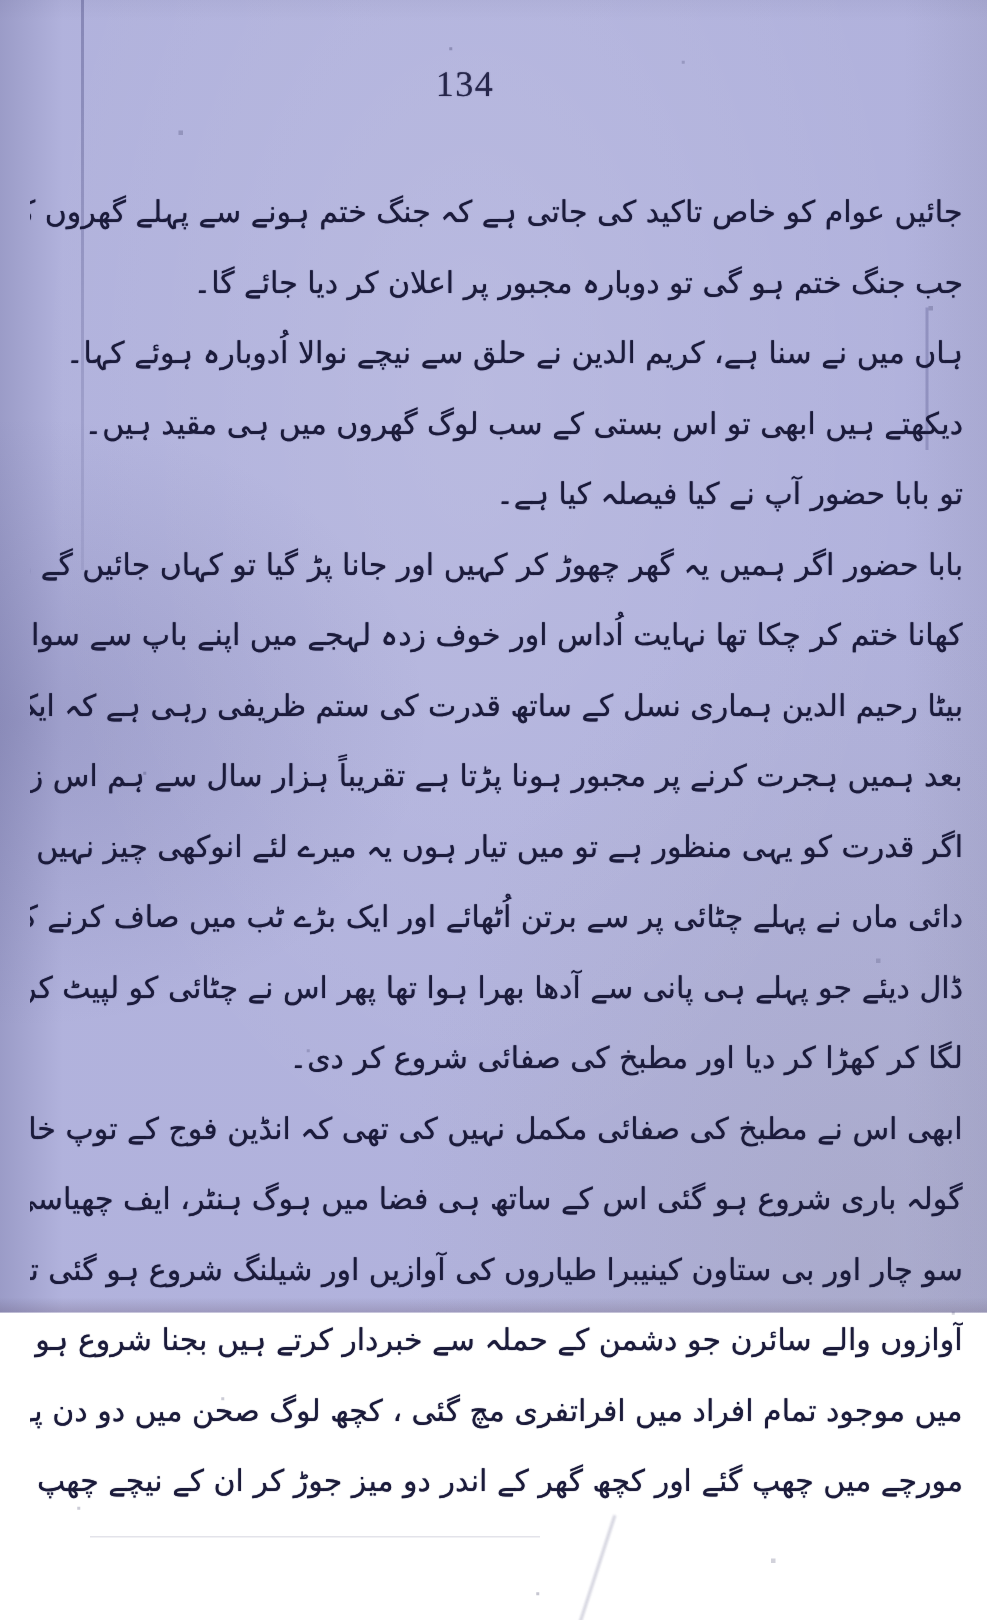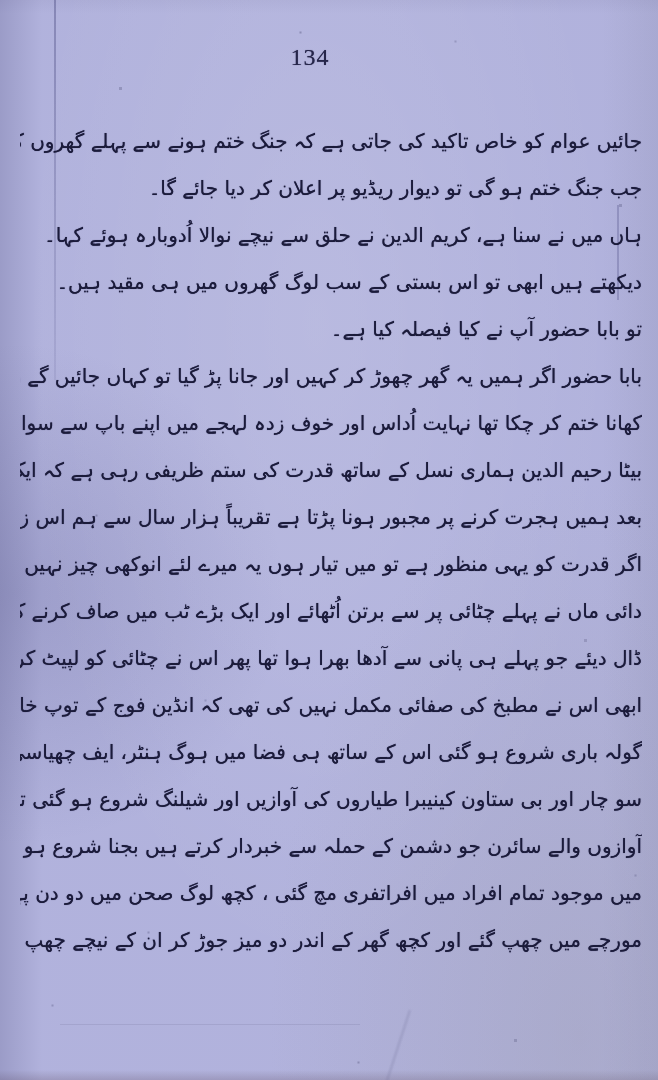--- a/index.html
+++ b/index.html
@@ -7,21 +7,21 @@
     padding: 0;
     width: 658px;
     height: 1080px;
     overflow: hidden;
     font-family: "DejaVu Sans", sans-serif;
   }
 
   .page {
     position: relative;
     width: 658px;
-    height: 1080px;
+    height: 875px;
     background:
       radial-gradient(ellipse at 48% 30%, rgba(255,255,255,0.10), rgba(255,255,255,0) 62%),
       radial-gradient(ellipse at 88% 96%, rgba(150,150,160,0.28), rgba(150,150,160,0) 38%),
       radial-gradient(ellipse at 2% 55%, rgba(60,60,115,0.18), rgba(60,60,115,0) 30%),
       linear-gradient(90deg, rgba(62,62,112,0.22), rgba(62,62,112,0.03) 42px),
       linear-gradient(270deg, rgba(125,125,155,0.16), rgba(125,125,155,0) 55px),
       linear-gradient(0deg, rgba(110,95,120,0.30), rgba(110,95,120,0) 10px),
       linear-gradient(180deg, rgba(120,120,160,0.10), rgba(120,120,160,0) 14px),
       #b5b6e0;
   }
@@ -127,31 +127,32 @@
   <div class="crease-v-left"></div>
   <div class="crease-v-right"></div>
   <div class="crease-diag-bottom"></div>
   <div class="crease-h-bottom"></div>
   <div class="speckles"></div>
 
   <div class="page-number" style="color: rgb(38, 38, 74);">134</div>
 
   <div class="page-text" style="color: rgb(27, 27, 58);">
       <div class="text-line">جائیں عوام کو خاص تاکید کی جاتی ہے کہ جنگ ختم ہونے سے پہلے گھروں کو واپس نہ لوٹیں</div>
-      <div class="text-line">جب جنگ ختم ہو گی تو دیوار ریڈیو پر اعلان کر دیا جائے گا۔</div>
+      <div class="text-line">جب جنگ ختم ہو گی تو دوبارہ مجبور پر اعلان کر دیا جائے گا۔</div>
       <div class="text-line">ہاں میں نے سنا ہے، کریم الدین نے حلق سے نیچے نوالا اُدوبارہ ہوئے کہا۔</div>
       <div class="text-line">دیکھتے ہیں ابھی تو اس بستی کے سب لوگ گھروں میں ہی مقید ہیں۔</div>
       <div class="text-line">تو بابا حضور آپ نے کیا فیصلہ کیا ہے۔</div>
       <div class="text-line">بابا حضور اگر ہمیں یہ گھر چھوڑ کر کہیں اور جانا پڑ گیا تو کہاں جائیں گے رحیم الدین نے جو</div>
       <div class="text-line">کھانا ختم کر چکا تھا نہایت اُداس اور خوف زدہ لہجے میں اپنے باپ سے سوال کیا۔</div>
       <div class="text-line">بیٹا رحیم الدین ہماری نسل کے ساتھ قدرت کی ستم ظریفی رہی ہے کہ ایک دو نسلوں کے</div>
       <div class="text-line">بعد ہمیں ہجرت کرنے پر مجبور ہونا پڑتا ہے تقریباً ہزار سال سے ہم اس زمین پر در بدر ہیں</div>
       <div class="text-line">اگر قدرت کو یہی منظور ہے تو میں تیار ہوں یہ میرے لئے انوکھی چیز نہیں ہو گی۔</div>
       <div class="text-line">دائی ماں نے پہلے چٹائی پر سے برتن اُٹھائے اور ایک بڑے ٹب میں صاف کرنے کے لئے</div>
       <div class="text-line">ڈال دیئے جو پہلے ہی پانی سے آدھا بھرا ہوا تھا پھر اس نے چٹائی کو لپیٹ کر دیوار کے ساتھ</div>
+      <div class="text-line">لگا کر کھڑا کر دیا اور مطبخ کی صفائی شروع کر دی۔</div>
       <div class="text-line">ابھی اس نے مطبخ کی صفائی مکمل نہیں کی تھی کہ انڈین فوج کے توپ خانے کی طرف سے</div>
       <div class="text-line">گولہ باری شروع ہو گئی اس کے ساتھ ہی فضا میں ہوگ ہنٹر، ایف چھیاسی سابیر، ایف ایک</div>
       <div class="text-line">سو چار اور بی ستاون کینیبرا طیاروں کی آوازیں اور شیلنگ شروع ہو گئی تمام شہر میں تیز</div>
       <div class="text-line">آوازوں والے سائرن جو دشمن کے حملہ سے خبردار کرتے ہیں بجنا شروع ہو گئے اور گھر</div>
       <div class="text-line">میں موجود تمام افراد میں افراتفری مچ گئی ، کچھ لوگ صحن میں دو دن پہلے بنائے گئے</div>
       <div class="text-line">مورچے میں چھپ گئے اور کچھ گھر کے اندر دو میز جوڑ کر ان کے نیچے چھپ کر بیٹھ گئے۔</div>
     </div>
 </div>
 
 </body></html>

